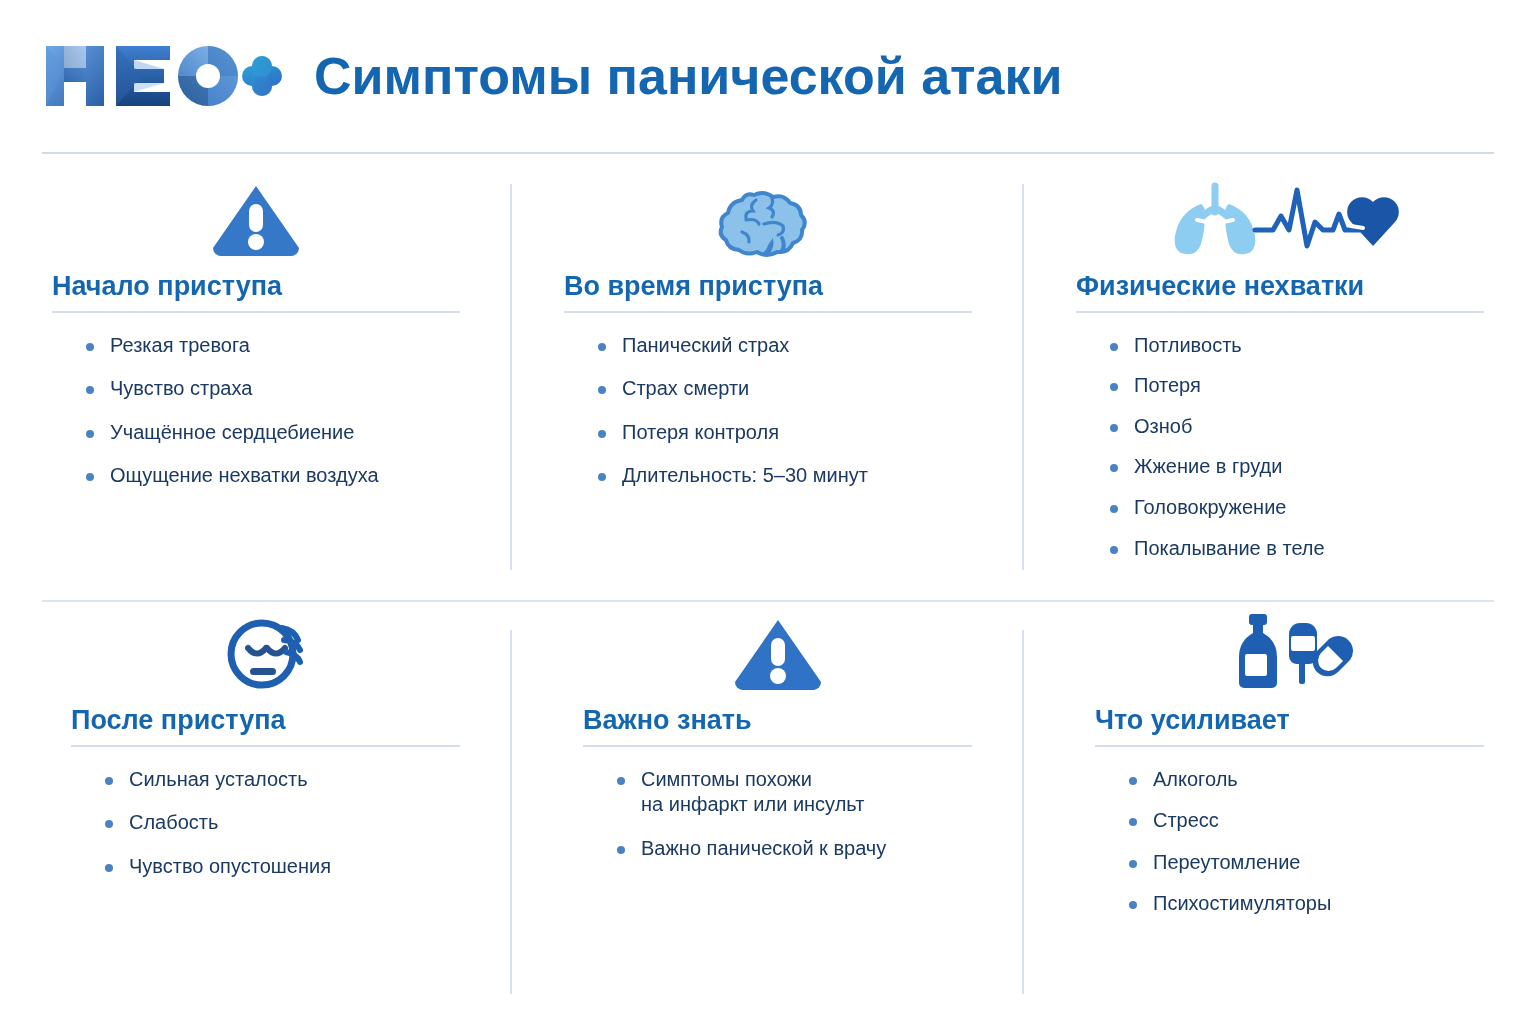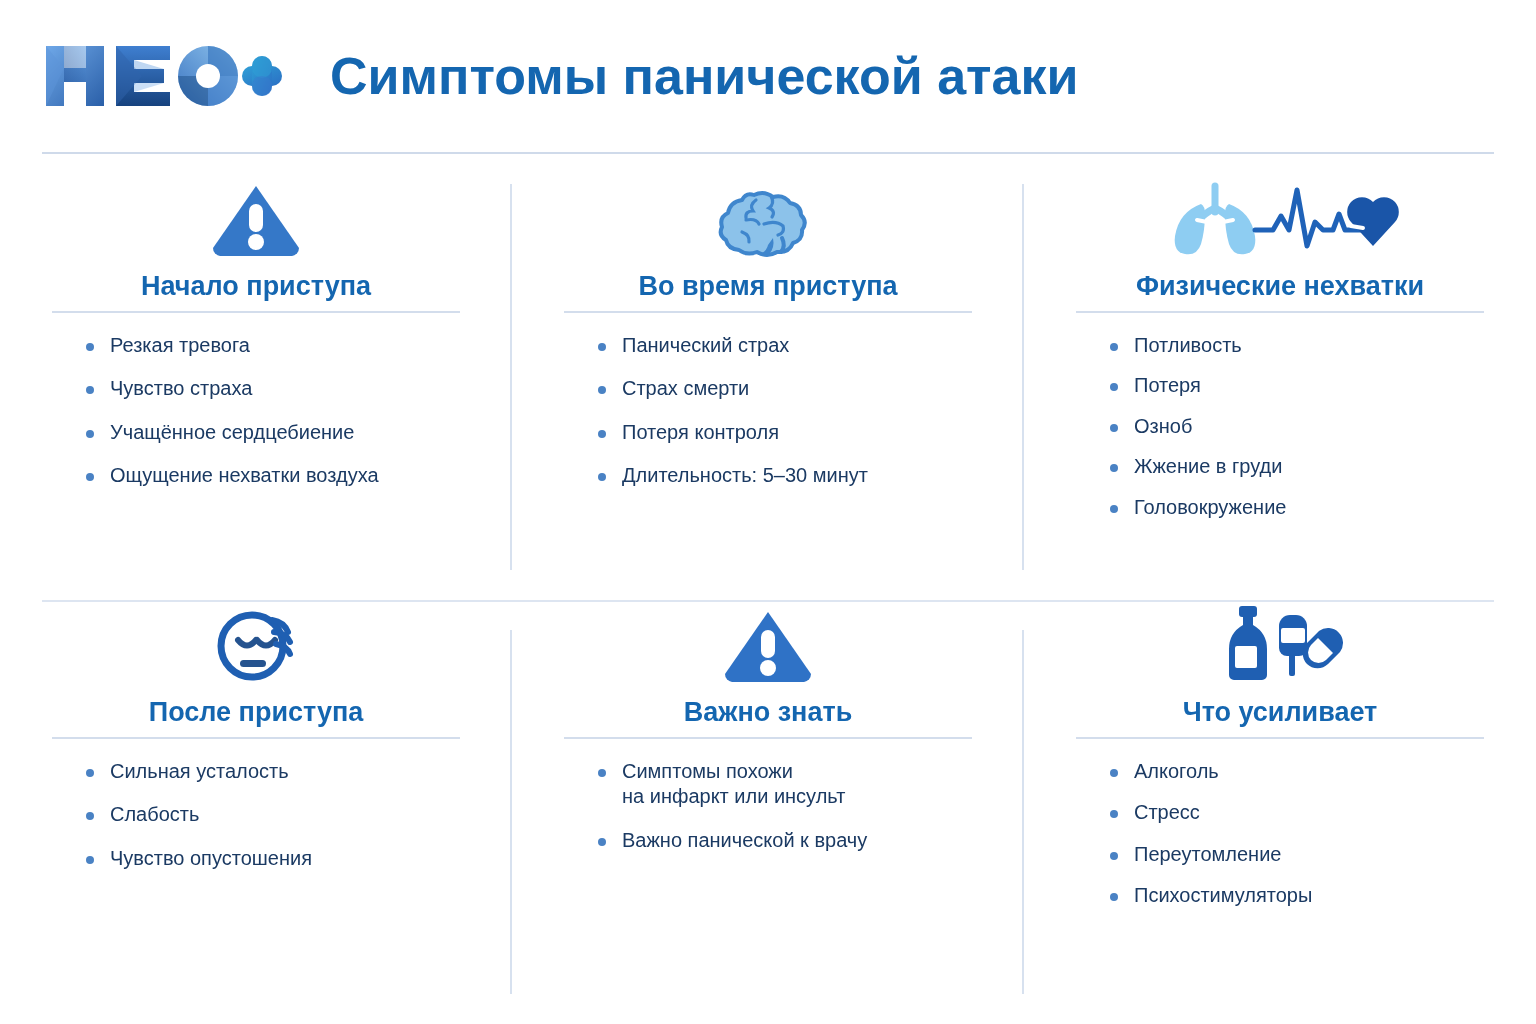--- a/index.html
+++ b/index.html
@@ -15,21 +15,20 @@
     position: relative;
   }
 
   
   .header {
     height: 152px;
     display: flex;
     align-items: center;
     padding-left: 42px;
     box-sizing: border-box;
-    gap: 16px;
   }
   .logo {
     width: 242px;
     height: 76px;
     flex: 0 0 auto;
     margin-right: 30px;
   }
   .page-title {
     font-size: 52px;
     font-weight: bold;
@@ -86,21 +85,20 @@
   .icon-wrap {
     height: 78px;
     display: flex;
     align-items: flex-end;
     justify-content: center;
     margin-bottom: 14px;
   }
   .icon-wrap svg { display: block; }
 
   .card-heading {
-    text-align: center;
     font-size: 27px;
     font-weight: bold;
     color: #1466b0;
     line-height: 1.1;
     white-space: nowrap;
   }
   .heading-rule {
     height: 2px;
     background: #d3ddec;
     margin: 9px 0 20px 0;
@@ -125,21 +123,21 @@
     left: 0;
     top: 10px;
     width: 8px;
     height: 8px;
     border-radius: 50%;
     background: #4a82c4;
   }
   ul.bullets li .line2 { display: block; }
 
   
-  .cell.r2 { padding-top: 6px; }
+  .cell.r2 { padding-top: 14px; margin-left: 19px; }
   .cell.c3 ul.bullets li { margin-bottom: 16px; }
   .cell.c3.r1 ul.bullets li { margin-bottom: 15px; }
 </style>
 </head>
 <body>
 
 <div class="header">
 
   <div class="logo">
     <svg viewBox="0 0 242 76" width="242" height="76" aria-hidden="true">
@@ -262,20 +260,21 @@
       </svg>
     </div>
     <div class="card-heading">Физические нехватки</div>
     <div class="heading-rule"></div>
     <ul class="bullets">
       <li>Потливость</li>
       <li>Потеря</li>
       <li>Озноб</li>
       <li>Жжение в груди</li>
       <li>Головокружение</li>
+      <li>Покалывание в теле</li>
     </ul>
   </div>
 
   <div class="cell col1 c1 r2">
     <div class="icon-wrap">
       <svg width="92" height="80" viewBox="0 0 92 80">
         <circle cx="42" cy="42" r="31" fill="none" stroke="#1f5fb2" stroke-width="7"></circle>
         <path d="M28 36 q9 11 18 0" fill="none" stroke="#25538f" stroke-width="6" stroke-linecap="round"></path>
         <path d="M47 36 q9 11 18 0" fill="none" stroke="#25538f" stroke-width="6" stroke-linecap="round"></path>
         <rect x="30" y="56" width="26" height="7" rx="3.5" fill="#25538f"></rect>

